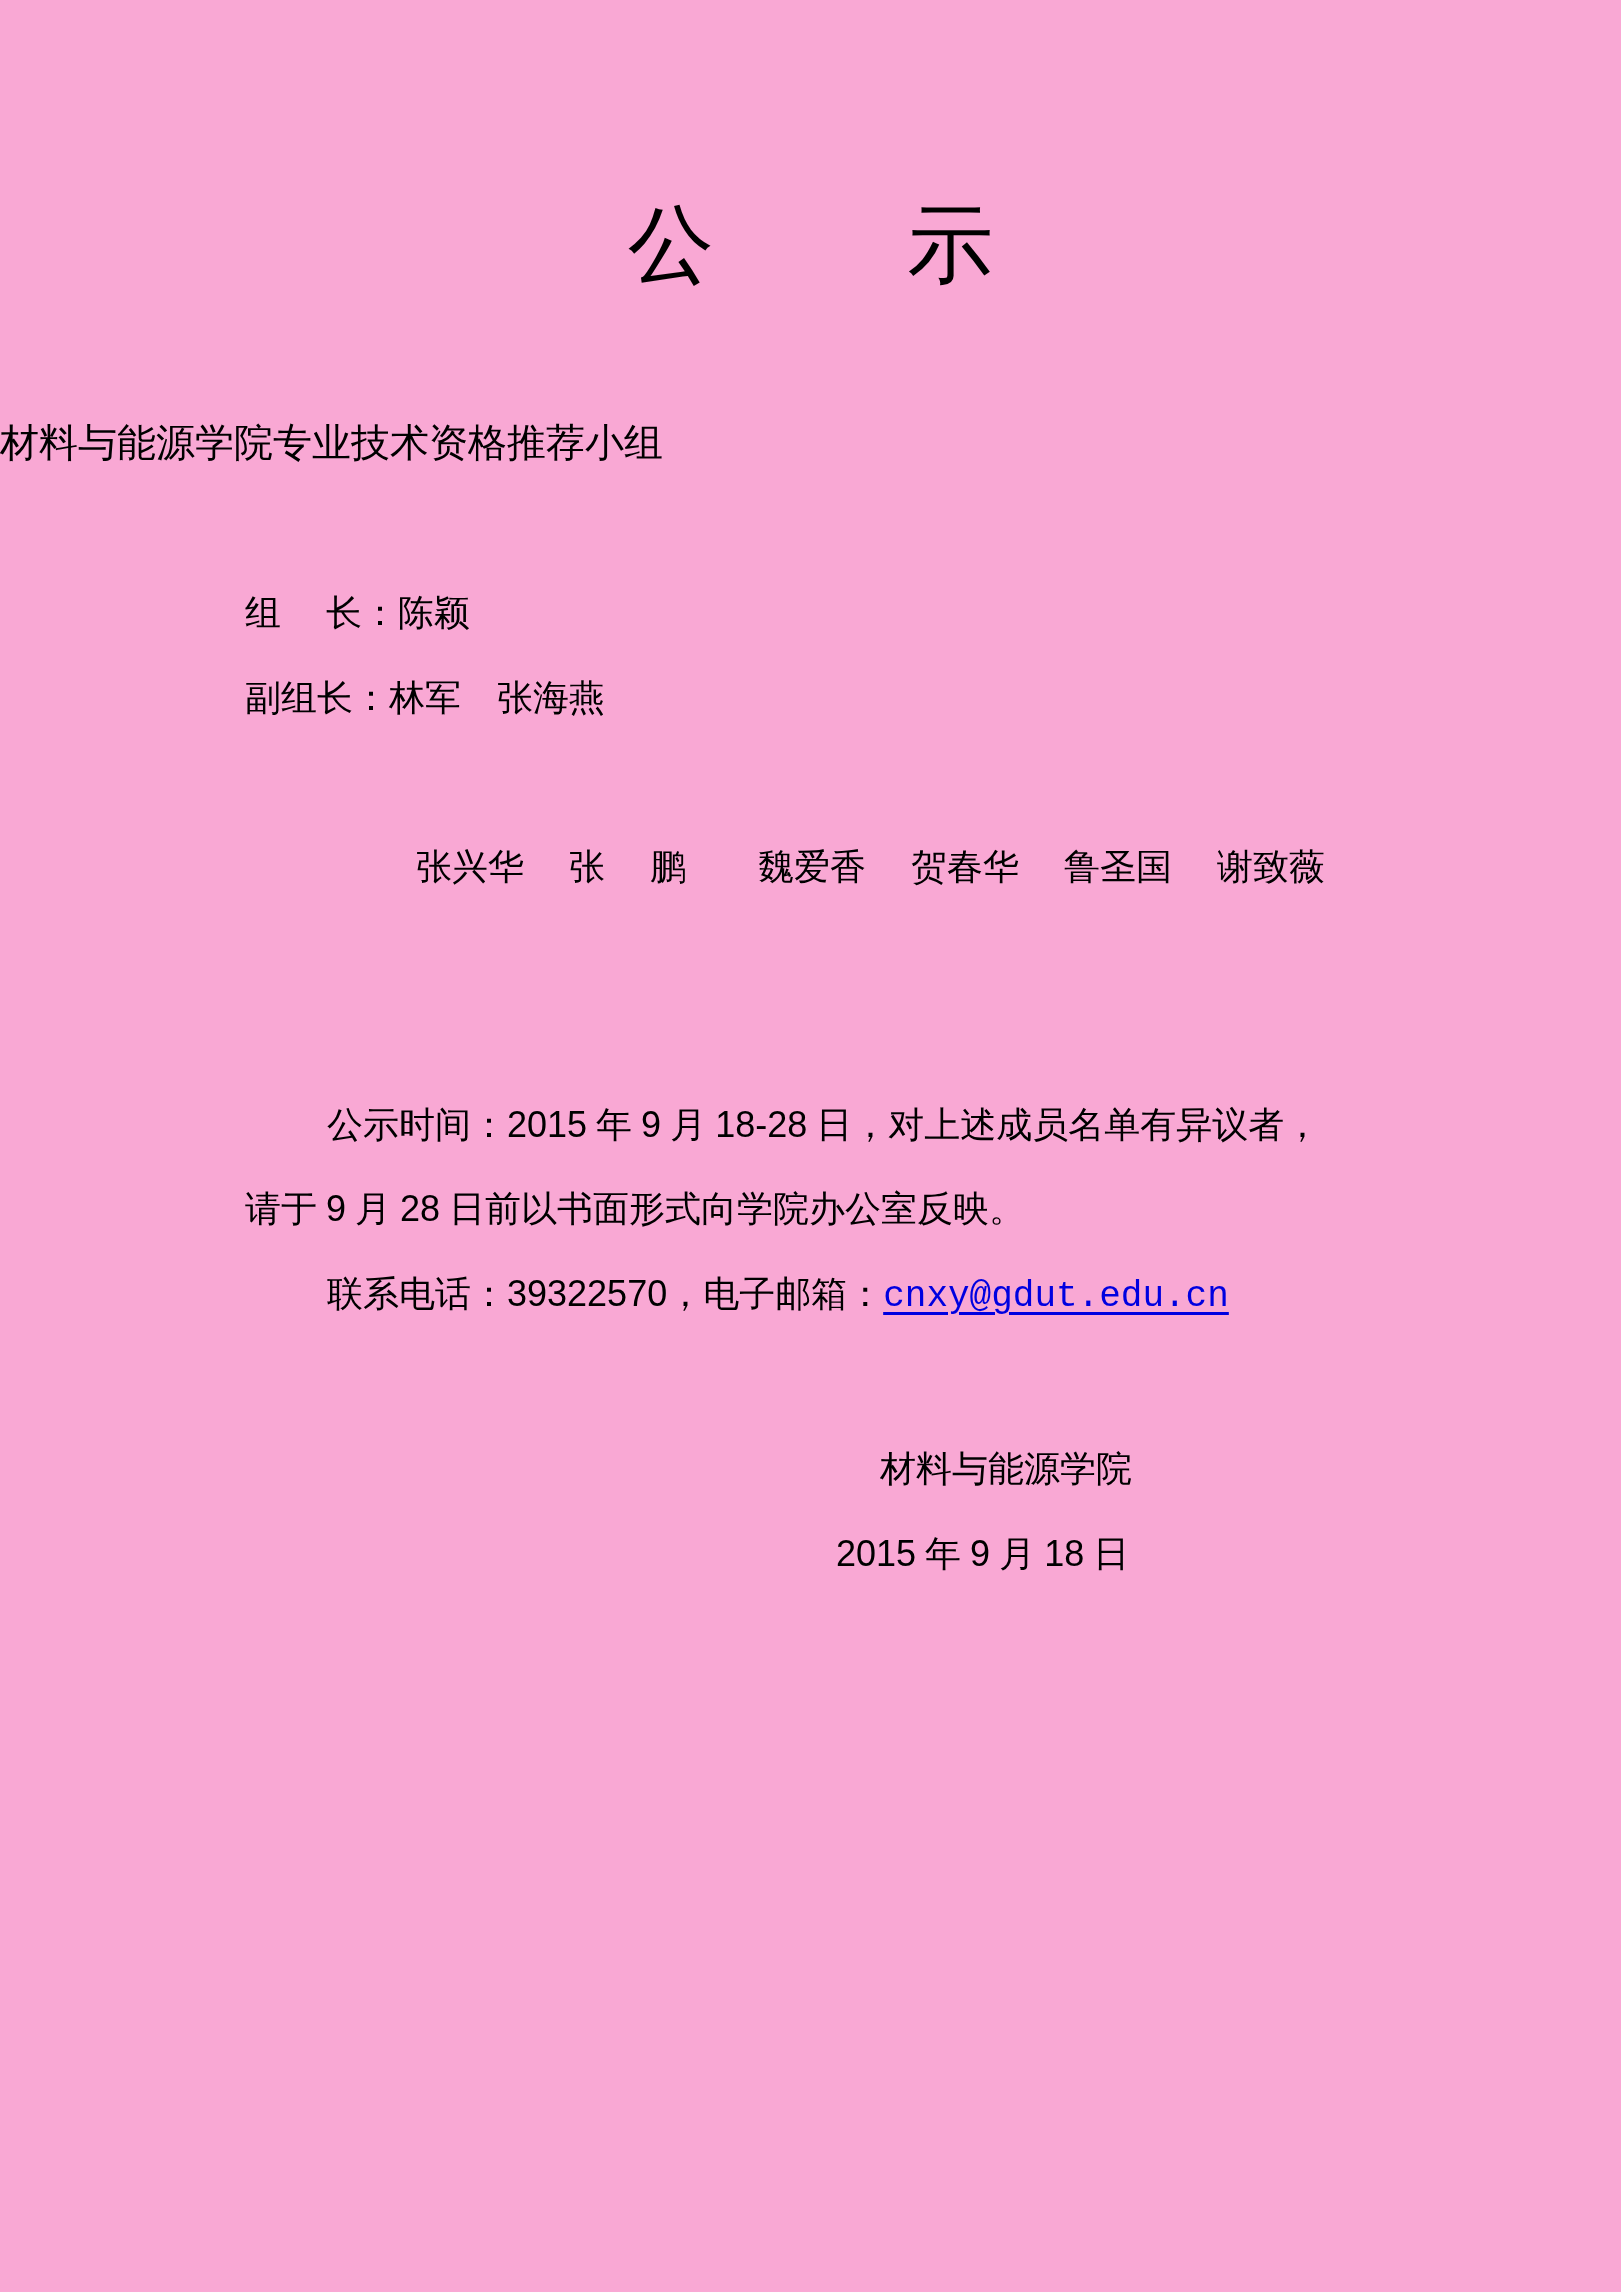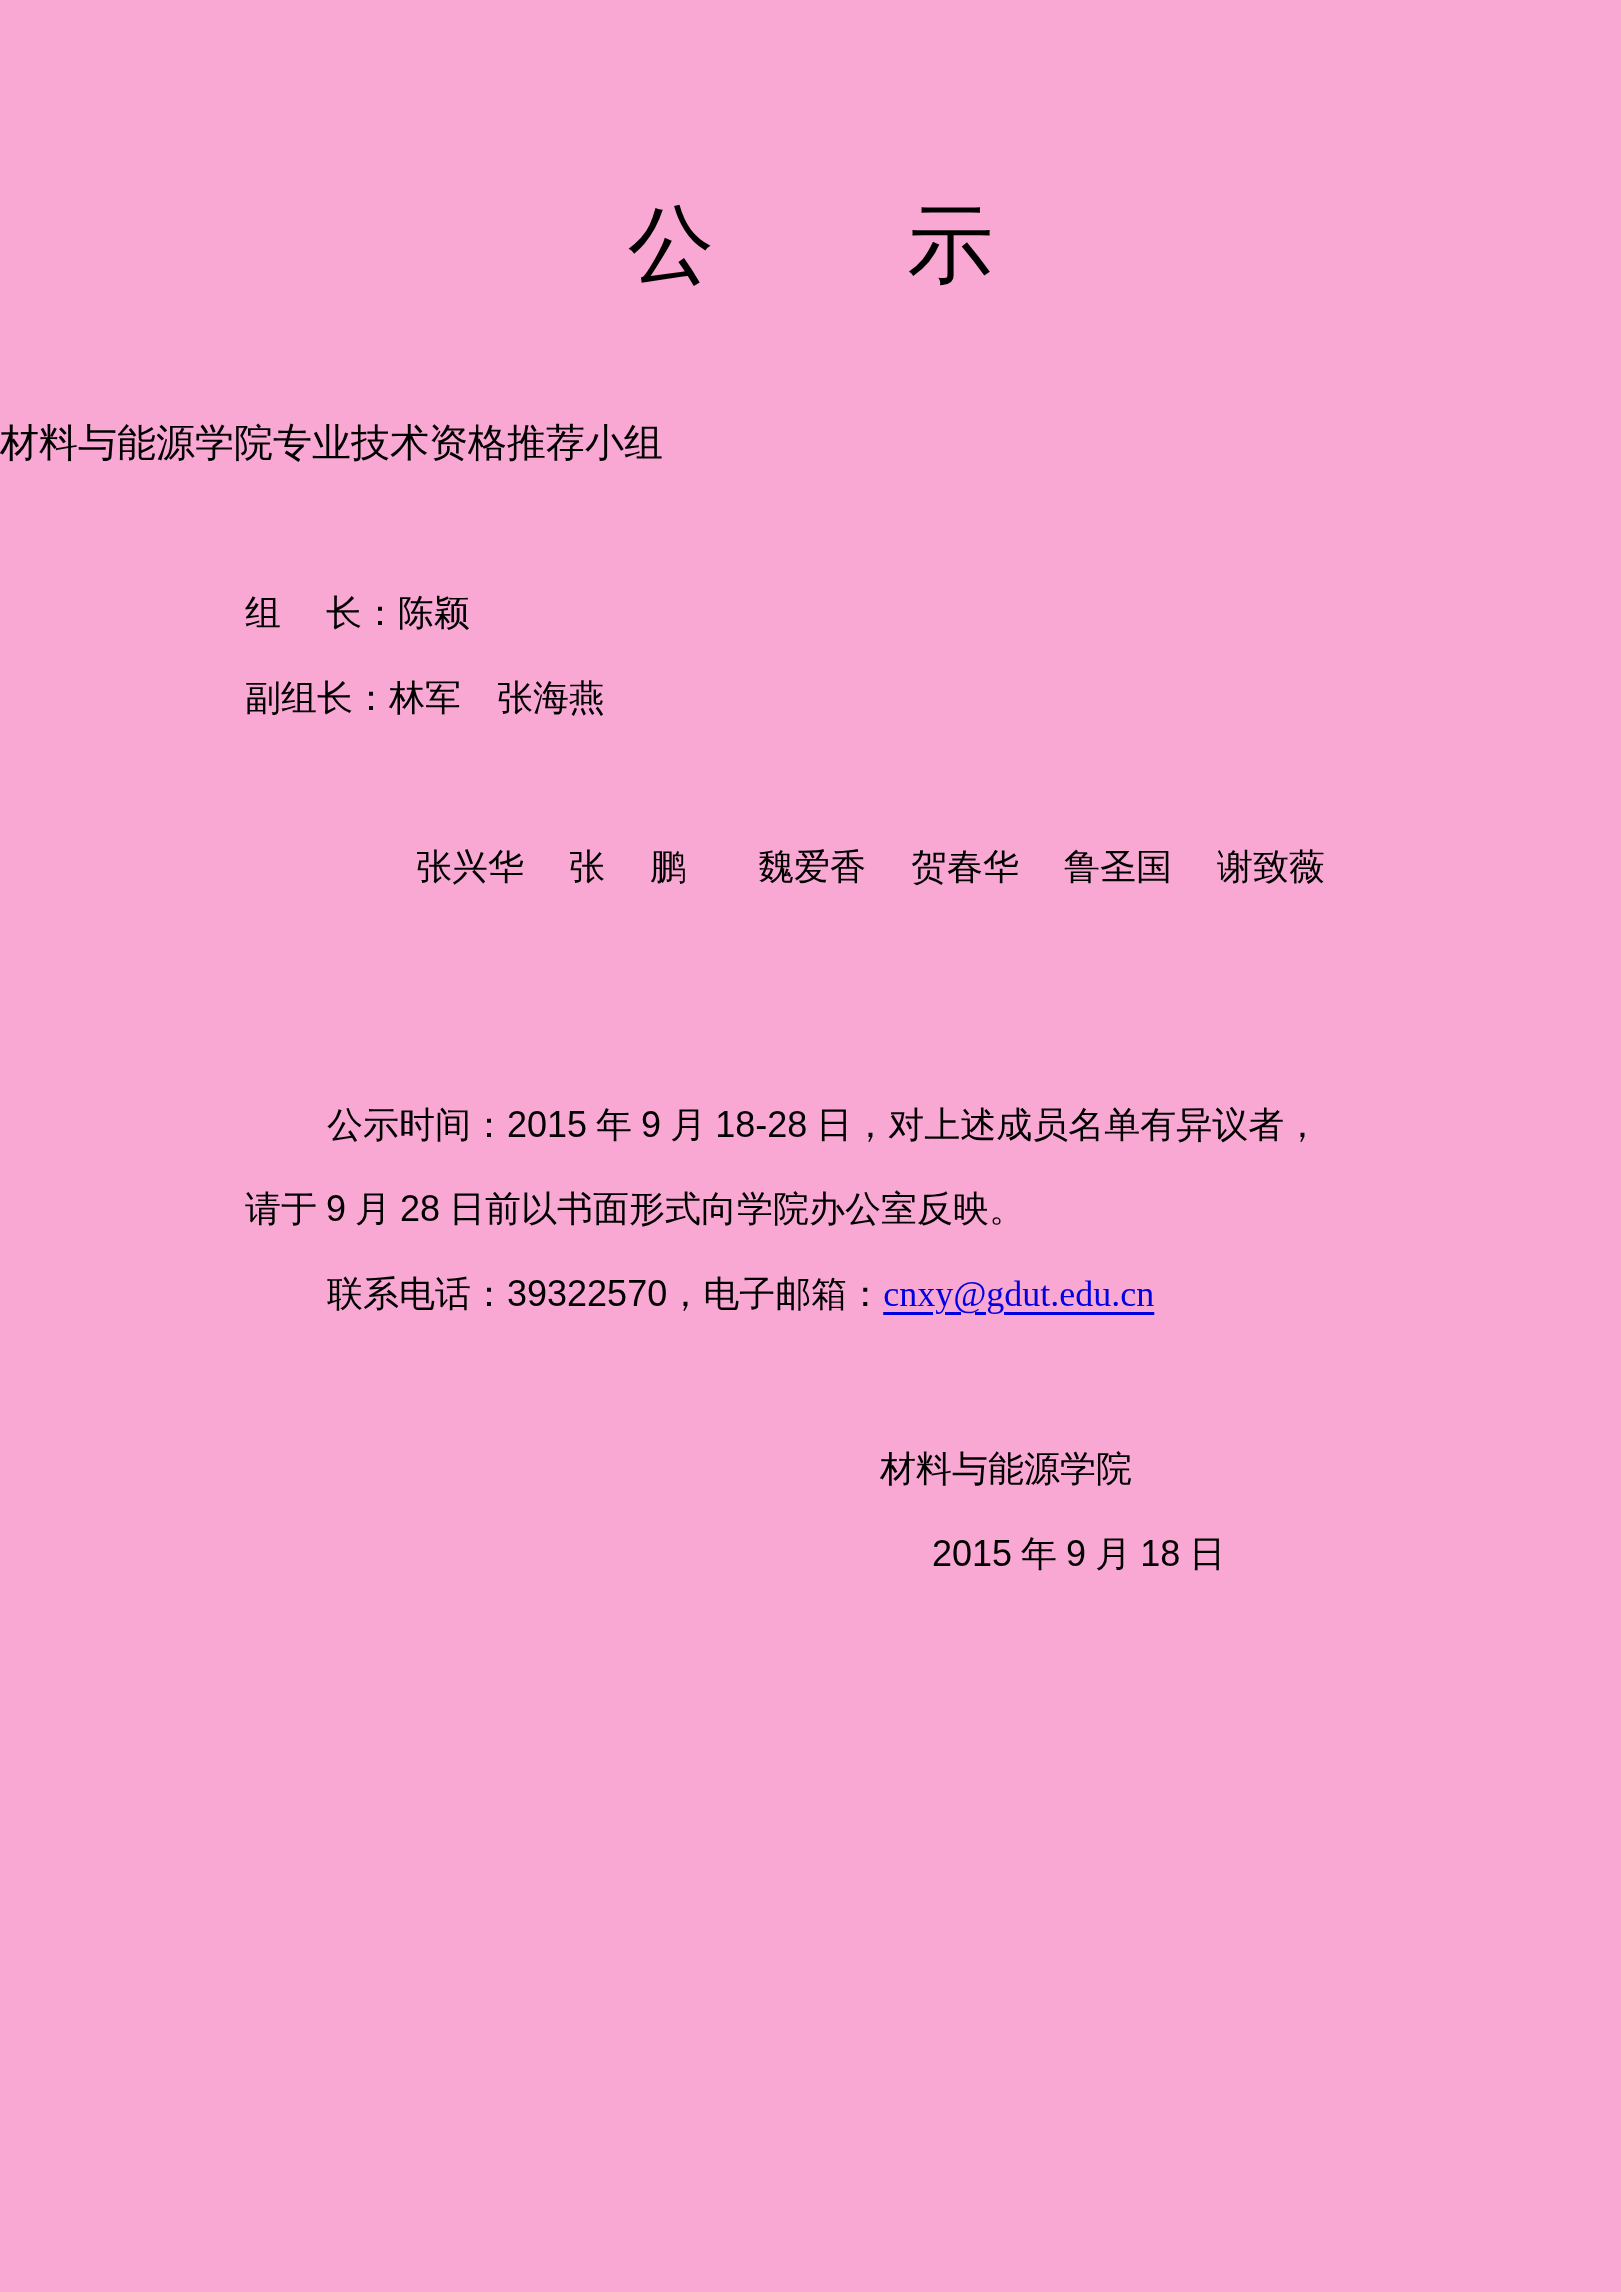--- a/index.html
+++ b/index.html
@@ -41,30 +41,30 @@
     font-weight: 400;
   }
   .roster-1 { left: 245px; top: 592px; }
   .roster-2 { left: 245px; top: 677px; }
   .roster-3 { left: 245px; top: 762px; }
   .roster-4 { left: 416px; top: 846px; }
   .notice-1 { left: 245px; top: 1104px; text-indent: 82px; }
   .notice-2 { left: 245px; top: 1188px; }
   .contact  { left: 327px; top: 1273px; }
   .sign-1   { left: 880px; top: 1448px; text-align: right; }
-  .sign-2   { left: 932px; top: 1533px; }
+  .sign-2   { left: 836px; top: 1533px; }
   .num {
     font-family: "Liberation Sans", "DejaVu Sans", sans-serif;
   }
   a.email-link {
     color: #0000e0;
     text-decoration: underline;
     text-underline-offset: 5.9px;
     text-decoration-thickness: 2.9px;
-    font-family: Liberation Serif, serif;
+    font-family: Liberation Mono, monospace;
     cursor: pointer;
   }
 </style>
 </head>
 <body>
 
 <div class="page">
 
   <div class="line doc-title">公　　 示</div>
 

